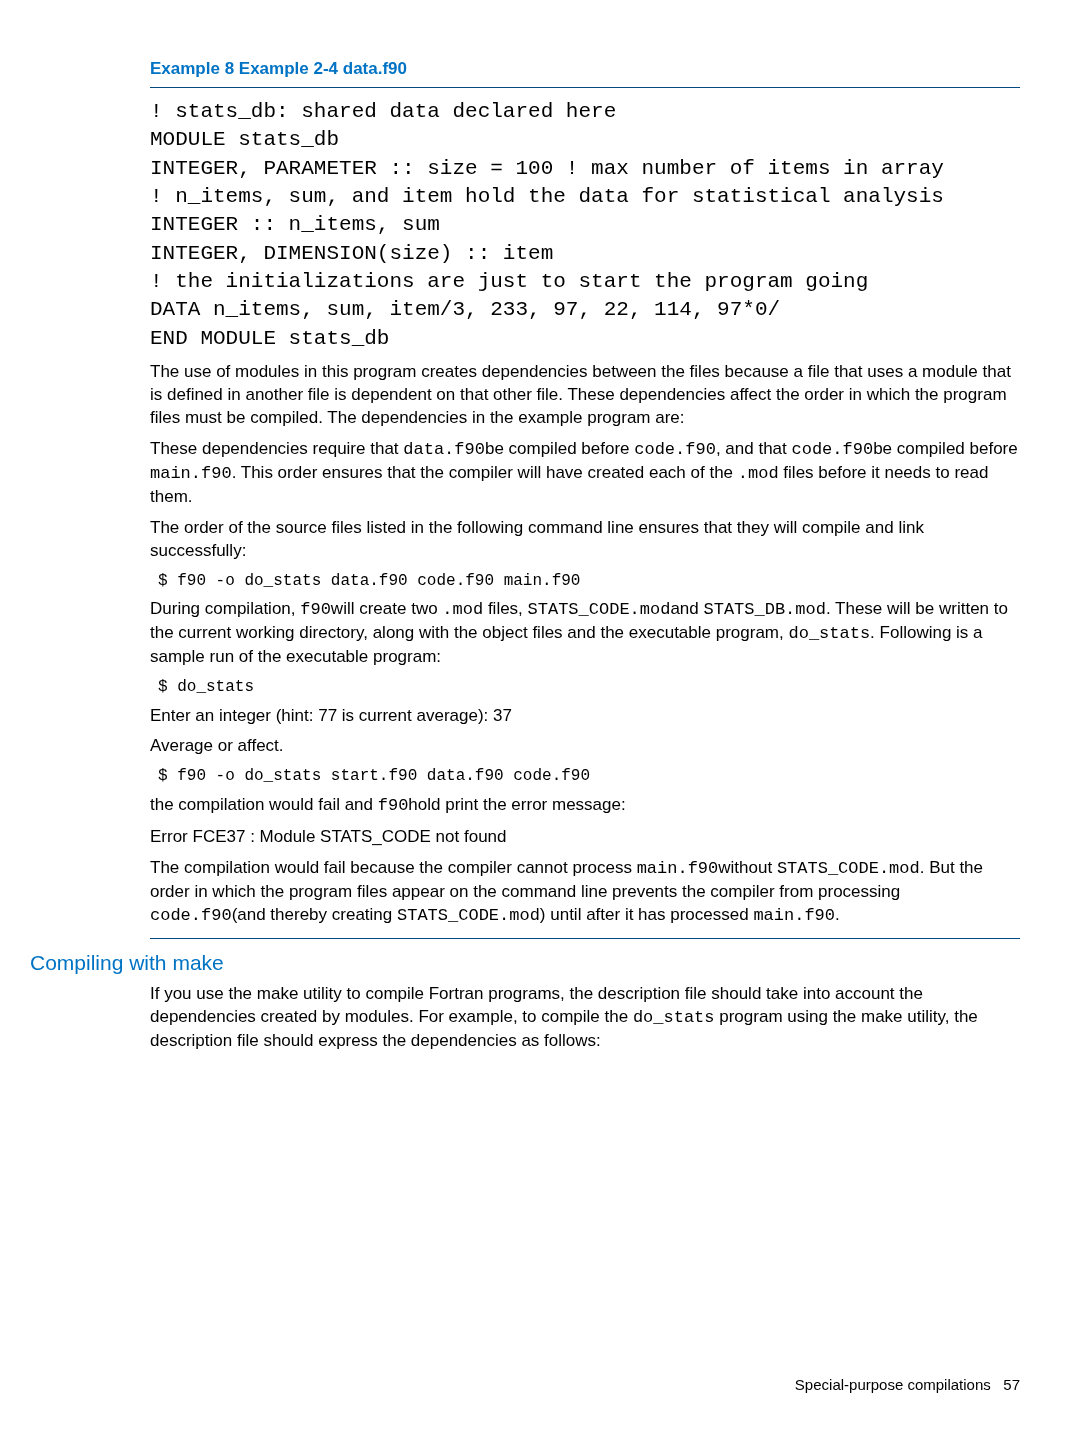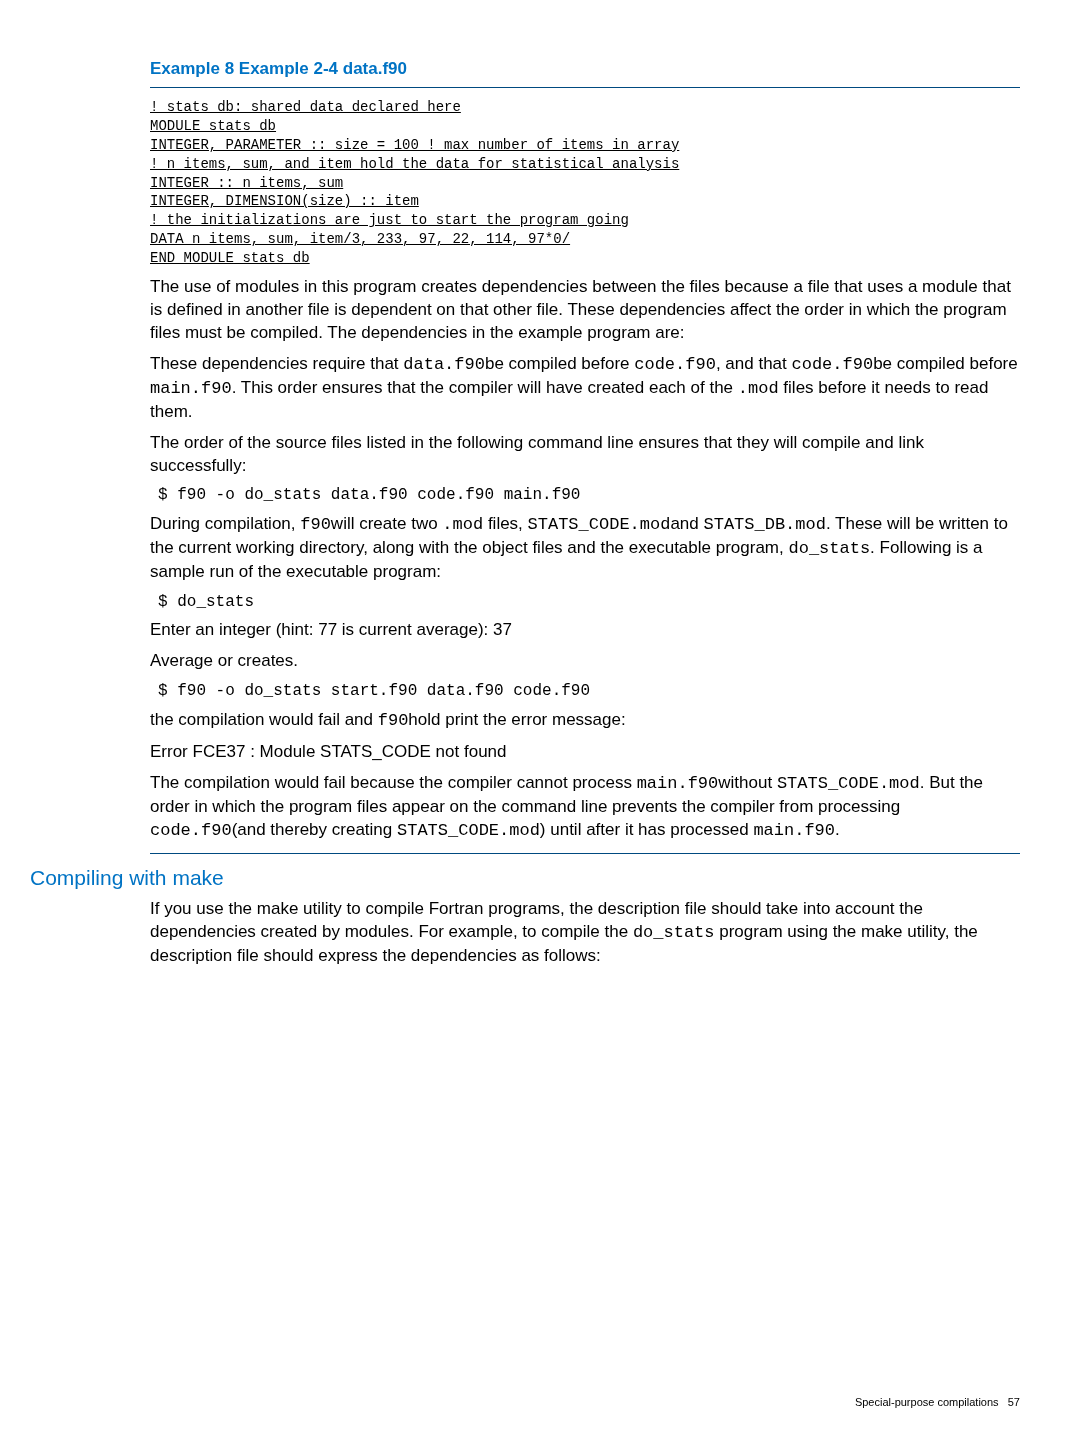--- a/index.html
+++ b/index.html
@@ -47,25 +47,24 @@
 
   
   p.body {
     margin: 5px 0 8px 0;
   }
   .mono, code, pre {
     font-family: "Courier New", Courier, monospace;
   }
   pre.code {
     font-family: "Courier New", Courier, monospace;
-    font-size: 14px;
+    font-size: 21px;
     white-space: pre;
     margin: 4px 0 8px 0;
     line-height: 1.35;
-    text-decoration: underline;
   }
   pre.cmd {
     font-family: "Courier New", Courier, monospace;
     font-size: 16px;
     white-space: pre;
     margin: 6px 0 6px 8px;
   }
 
   
   ul.bullets {
@@ -84,23 +83,23 @@
     left: 0;
     top: 2px;
     font-size: 22px;
     line-height: 1;
     color: #0073c4;
   }
 
   
   .footer {
     position: absolute;
-    bottom: 28px;
+    bottom: 43px;
     right: 60px;
-    font-size: 11px;
+    font-size: 15px;
     color: #000;
     text-align: right;
   }
 
   
   .nw { white-space: nowrap; }
 </style>
 </head>
 <body>
 
@@ -130,21 +129,21 @@
 
   <pre class="cmd">$ f90 -o do_stats data.f90 code.f90 main.f90</pre>
 
   <p class="body">
     <span>During compilation, </span><span class="mono nw">f90</span><span>will create two </span><span class="mono nw">.mod</span><span> files, </span><span class="mono nw">STATS_CODE.mod</span><span>and </span><span class="mono nw">STATS_DB.mod</span><span>. These will be written to the current working directory, along with the object files and the executable program, </span><span class="mono nw">do_stats</span><span>. Following is a sample run of the executable program:</span>
   </p>
 
   <pre class="cmd">$ do_stats</pre>
 
   <p class="body">Enter an integer (hint: 77 is current average): 37</p>
-  <p class="body">Average or creates.</p>
+  <p class="body">Average or affect.</p>
 
   <pre class="cmd">$ f90 -o do_stats start.f90 data.f90 code.f90</pre>
 
   <p class="body">
     <span>the compilation would fail and </span><span class="mono nw">f90</span><span>hold print the error message:</span>
   </p>
 
   <p class="body">Error FCE37 : Module STATS_CODE not found</p>
 
   <p class="body">

